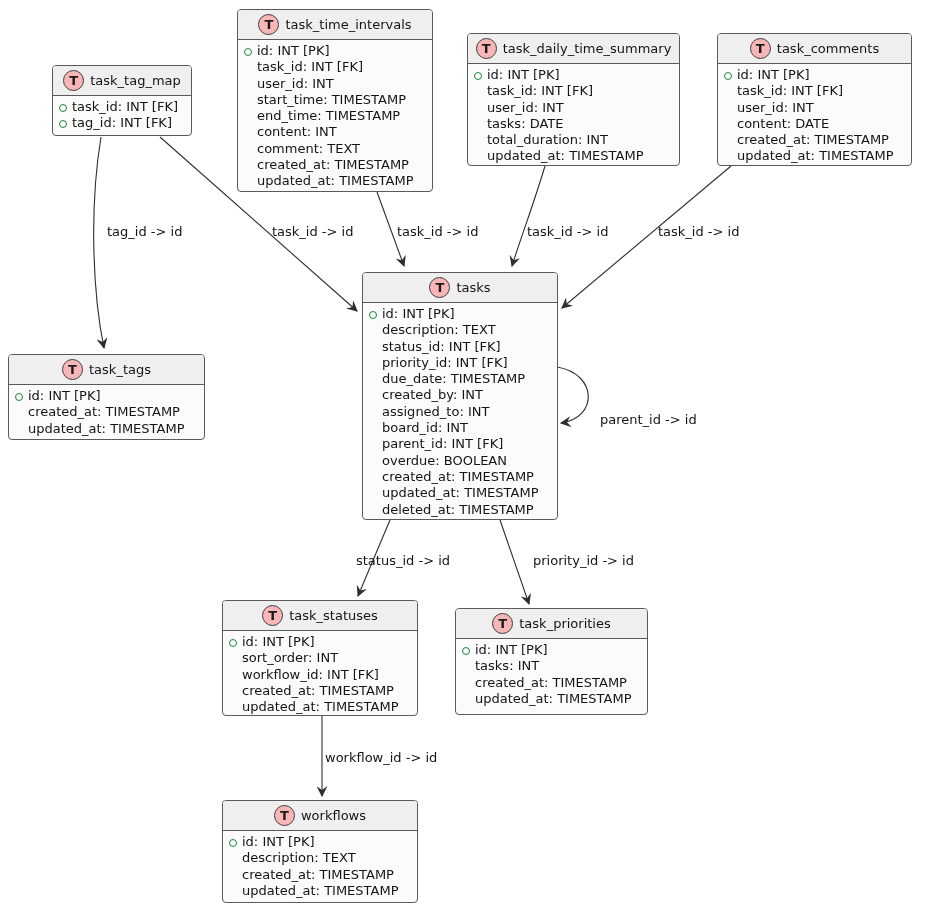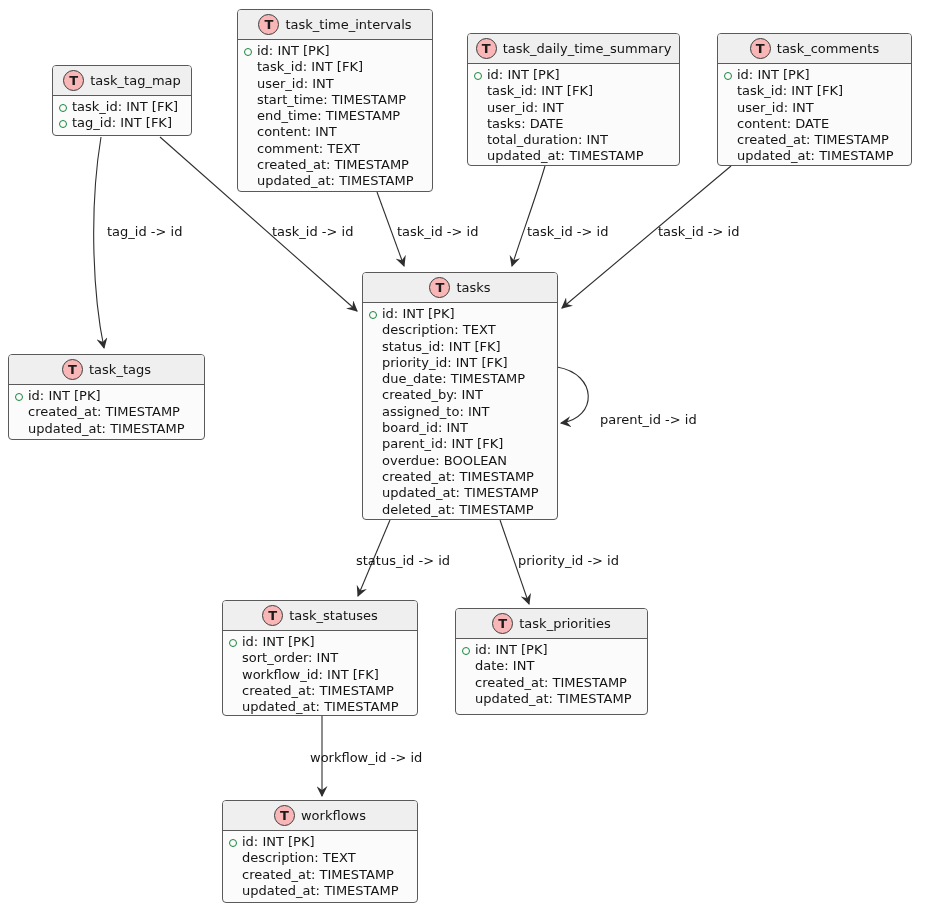--- a/index.html
+++ b/index.html
@@ -57,22 +57,22 @@
     </g>
   </svg>
 
   <div class="elabel" style="left:107px;top:224px">tag_id -&gt; id</div>
   <div class="elabel" style="left:272px;top:224px">task_id -&gt; id</div>
   <div class="elabel" style="left:397px;top:224px">task_id -&gt; id</div>
   <div class="elabel" style="left:527px;top:224px">task_id -&gt; id</div>
   <div class="elabel" style="left:658px;top:224px">task_id -&gt; id</div>
   <div class="elabel" style="left:600px;top:412px">parent_id -&gt; id</div>
   <div class="elabel" style="left:356px;top:553px">status_id -&gt; id</div>
-  <div class="elabel" style="left:518px;top:553px">priority_id -&gt; id</div>
-  <div class="elabel" style="left:310px;top:750px">workflow_id -&gt; id</div>
+  <div class="elabel" style="left:533px;top:553px">priority_id -&gt; id</div>
+  <div class="elabel" style="left:325px;top:750px">workflow_id -&gt; id</div>
 
   <div class="table" style="left:52px;top:65px;width:140px;height:71px">
     <div class="thead">
       <span class="spot">T</span>
       <span class="tname">task_tag_map</span>
     </div>
     <div class="tbody">
       <div class="row"><span class="dot"></span><span>task_id: INT [FK]</span></div>
       <div class="row"><span class="dot"></span><span>tag_id: INT [FK]</span></div>
     </div>
@@ -174,21 +174,21 @@
     </div>
   </div>
 
   <div class="table" style="left:455px;top:608px;width:193px;height:107px">
     <div class="thead">
       <span class="spot">T</span>
       <span class="tname">task_priorities</span>
     </div>
     <div class="tbody">
       <div class="row"><span class="dot"></span><span>id: INT [PK]</span></div>
-      <div class="row"><span>date: INT</span></div>
+      <div class="row"><span>tasks: INT</span></div>
       <div class="row"><span>created_at: TIMESTAMP</span></div>
       <div class="row"><span>updated_at: TIMESTAMP</span></div>
     </div>
   </div>
 
   <div class="table" style="left:222px;top:800px;width:196px;height:103px">
     <div class="thead">
       <span class="spot">T</span>
       <span class="tname">workflows</span>
     </div>

